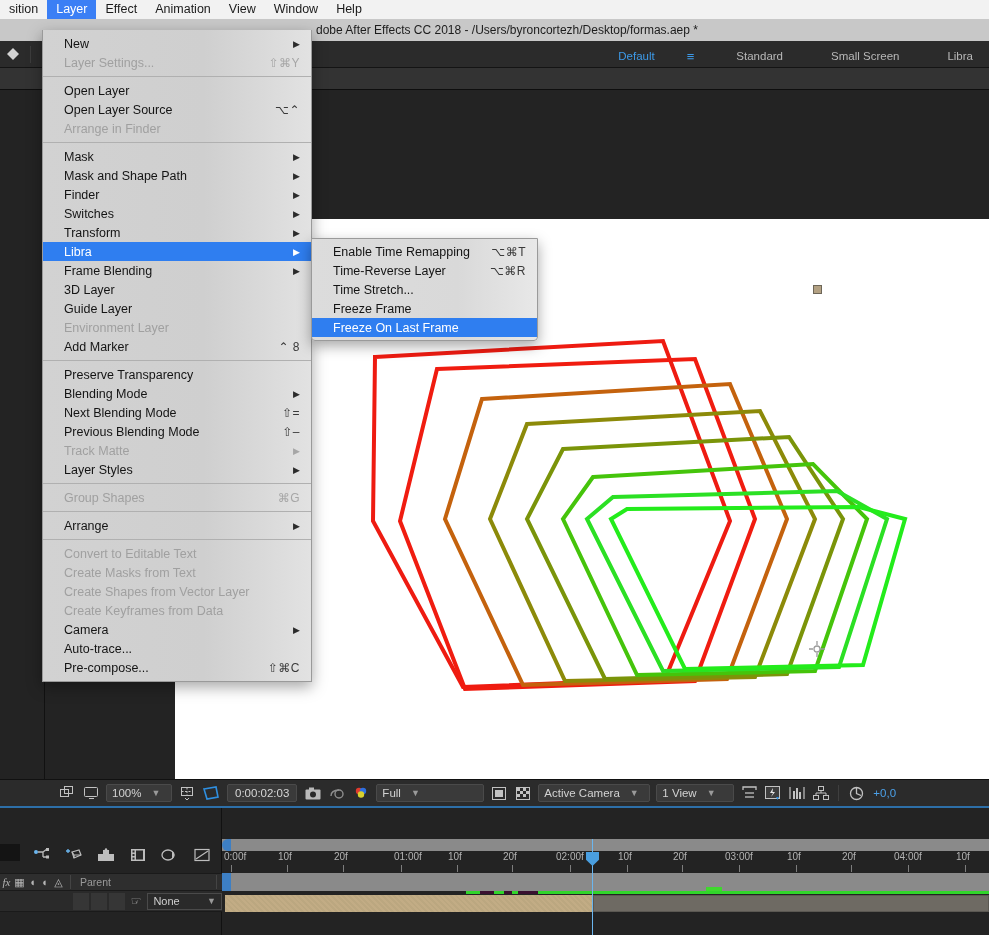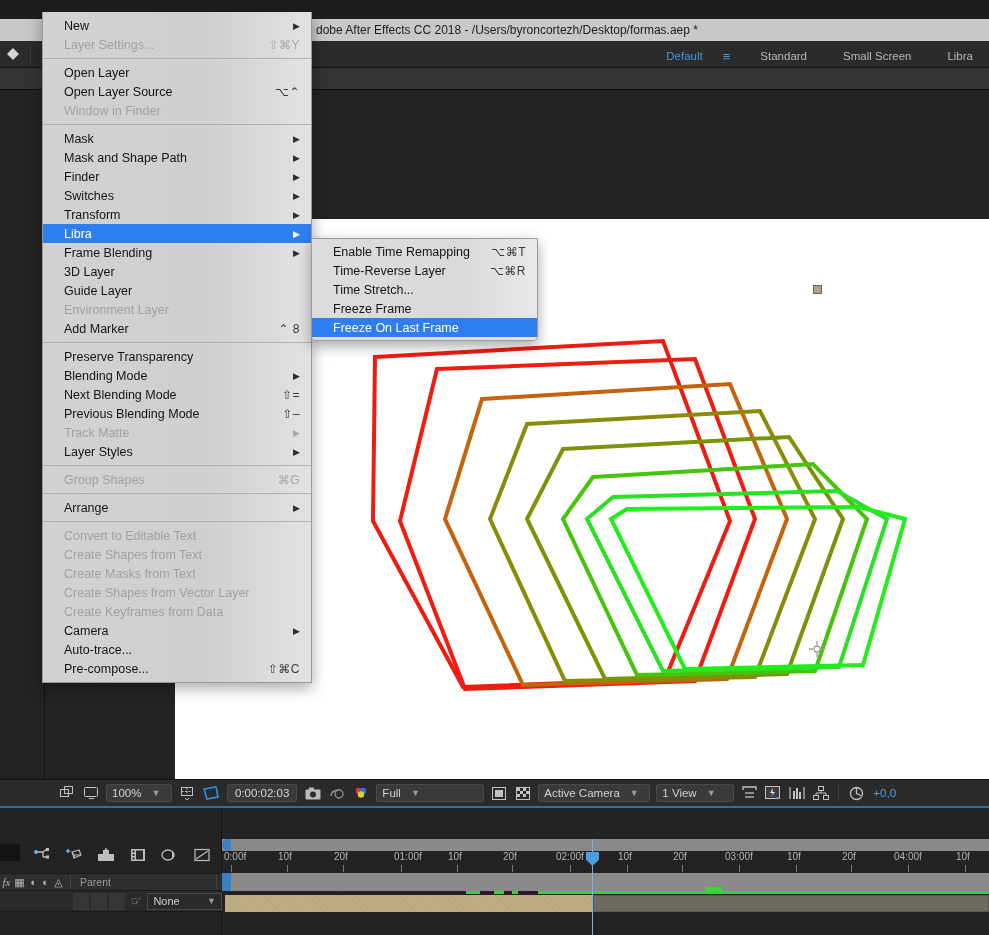--- a/index.html
+++ b/index.html
@@ -41,21 +41,21 @@
     border-bottom: 1px solid #141414;
     display: flex; align-items: center;
   }
   .tool-ico {
     width: 26px; height: 27px; display: flex; align-items: center; justify-content: center;
     color: #c9c9c9;
   }
   .tool-sep { width: 1px; height: 17px; background: #3d3d3d; margin: 0 4px; }
   .ws-area {
     position: absolute; right: 0; top: 0; height: 30px;
-    display: flex; align-items: center; gap: 4px;
+    display: flex; align-items: center; gap: 16px;
     font-size: 11.5px; color: #b8b8b8;
   }
   .ws-area .ws { padding: 0 16px; line-height: 27px; white-space: nowrap; }
   .ws-area .ws.sel { color: #3d9ae8; }
   .ws-area .burger { color: #3d9ae8; font-size: 13px; padding-right: 10px; }
 
   
   .tabstrip {
     position: absolute; left: 0; top: 49px; width: 989px; height: 22px;
     background: #333; border-bottom: 1px solid #0e0e0e;
@@ -229,21 +229,21 @@
     position: absolute;
     background: linear-gradient(to right,#d2d2d2 0%, #cfcfcf 60%, #e2e2e2 100%);
     border: 1px solid #9a9a9a;
     border-top: none;
     box-shadow: 0 5px 14px rgba(0,0,0,.35);
     z-index: 60;
     font-size: 12.5px;
     color: #141414;
     padding: 4px 0;
   }
-  .menu-layer { left: 42px; top: 12px; width: 270px; }
+  .menu-layer { left: 42px; top: 30px; width: 270px; }
   .menu-time  { left: 311px; top: 238px; width: 227px;
     background: linear-gradient(to right,#dcdcdc 0%,#d9d9d9 65%,#e8e8e8 100%);
     border: 1px solid #9a9a9a; border-radius: 0 0 4px 4px; padding: 3px 0; }
   .menu .row {
     display: flex; align-items: center; justify-content: space-between;
     height: 19px; padding: 0 11px 0 21px; white-space: nowrap;
   }
   .menu .row.hl { background: #2f7ef0; color: #fff; }
   .menu .row.dis { color: #a0a0a0; }
   .menu .row .sc { font-size: 12px; color: #3a3a3a; letter-spacing: 0.5px; }
@@ -583,40 +583,49 @@
           <div class="layerbar" style="left:3px; width:368px;"></div>
           <div class="layerbar-tail" style="left:371px; width:396px;"></div>
         </div>
 
         <div class="playhead" style="left:370px;"></div>
         <div class="playhead-knob" style="left:364px;"></div>
       </div>
     </div>
   </div>
 
+  <div class="menubar">
+    <span class="mi">sition</span>
+    <span class="mi active">Layer</span>
+    <span class="mi">Effect</span>
+    <span class="mi">Animation</span>
+    <span class="mi">View</span>
+    <span class="mi">Window</span>
+    <span class="mi">Help</span>
+  </div>
 
   <div class="menu menu-layer" id="layer-menu">
       <div class="row">
         <span>New</span>
         <span class="arrow">▶</span>
       </div>
       <div class="row dis">
         <span>Layer Settings...</span>
         <span class="sc">⇧⌘Y</span>
       </div>
       <div class="sep"></div>
       <div class="row">
         <span>Open Layer</span>
       </div>
       <div class="row">
         <span>Open Layer Source</span>
         <span class="sc">⌥⌃</span>
       </div>
       <div class="row dis">
-        <span>Window in Finder</span>
+        <span>Arrange in Finder</span>
       </div>
       <div class="sep"></div>
       <div class="row">
         <span>Mask</span>
         <span class="arrow">▶</span>
       </div>
       <div class="row">
         <span>Mask and Shape Path</span>
         <span class="arrow">▶</span>
       </div>
@@ -685,23 +694,20 @@
       <div class="sep"></div>
       <div class="row">
         <span>Arrange</span>
         <span class="arrow">▶</span>
       </div>
       <div class="sep"></div>
       <div class="row dis">
         <span>Convert to Editable Text</span>
       </div>
       <div class="row dis">
-        <span>Create Shapes from Text</span>
-      </div>
-      <div class="row dis">
         <span>Create Masks from Text</span>
       </div>
       <div class="row dis">
         <span>Create Shapes from Vector Layer</span>
       </div>
       <div class="row dis">
         <span>Create Keyframes from Data</span>
       </div>
       <div class="row">
         <span>Camera</span>

